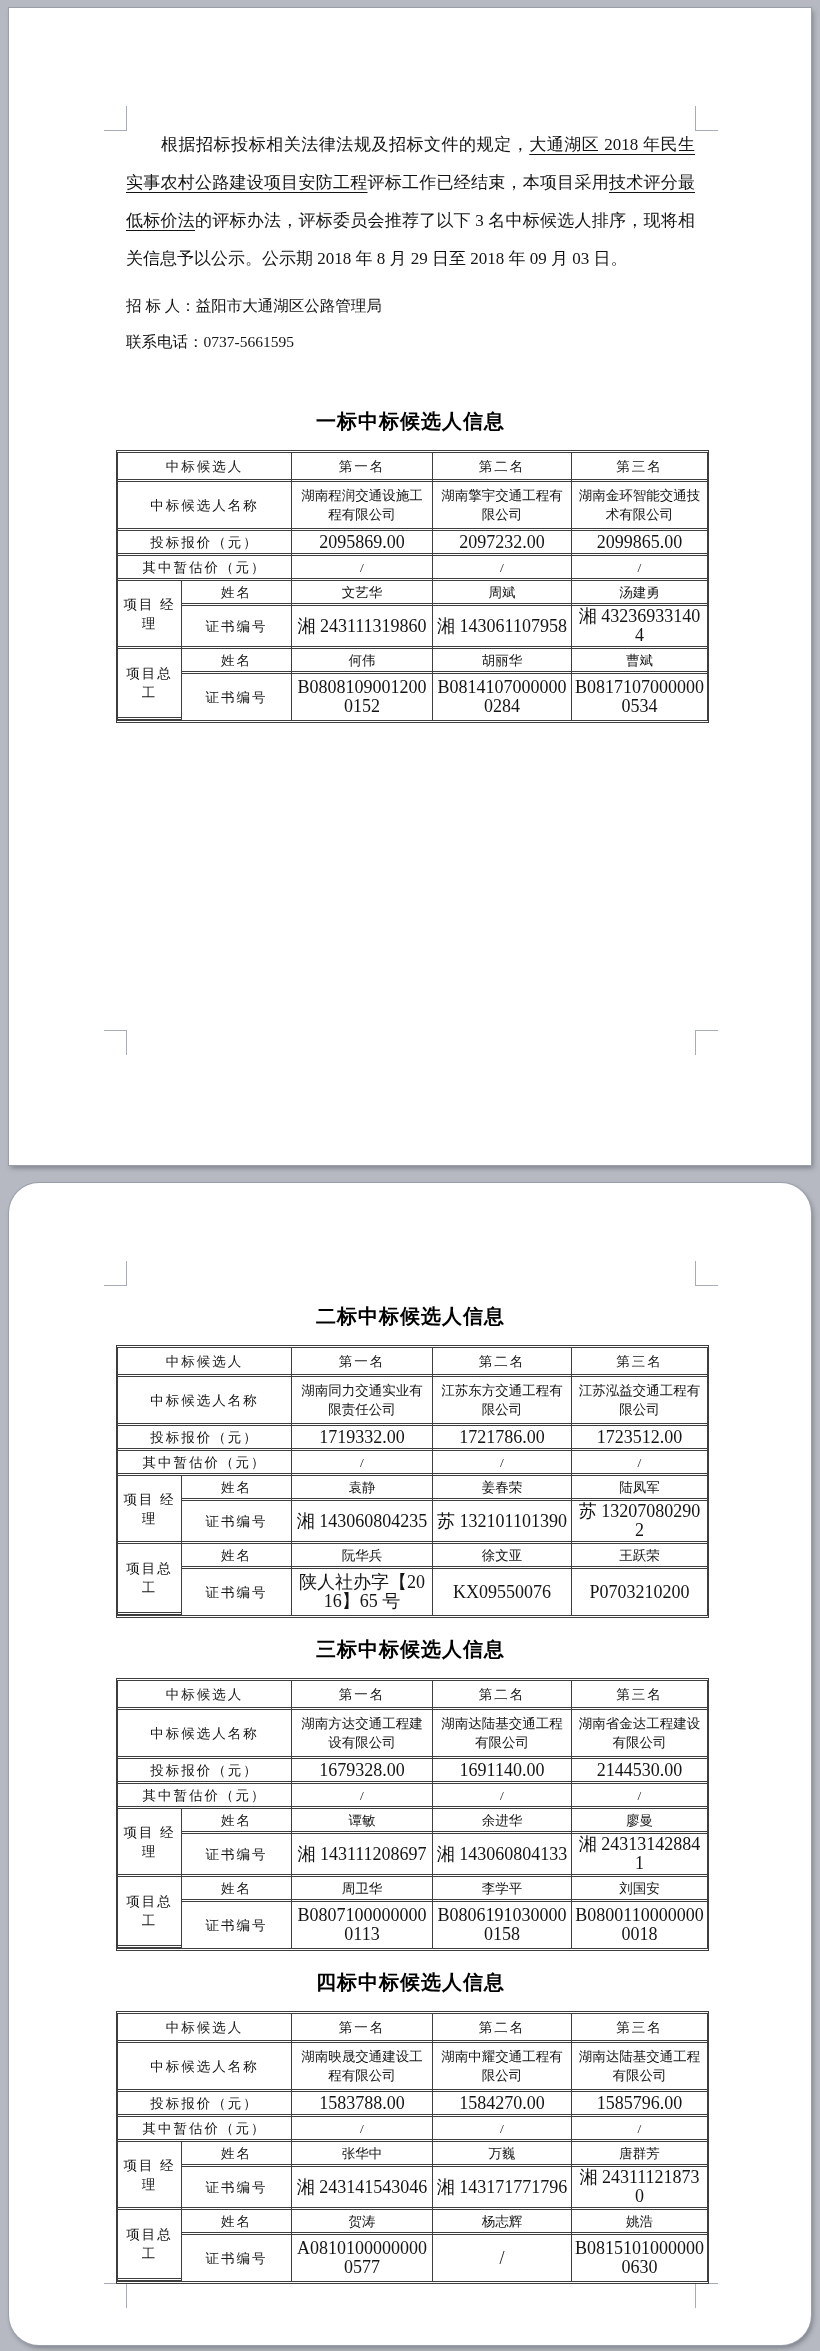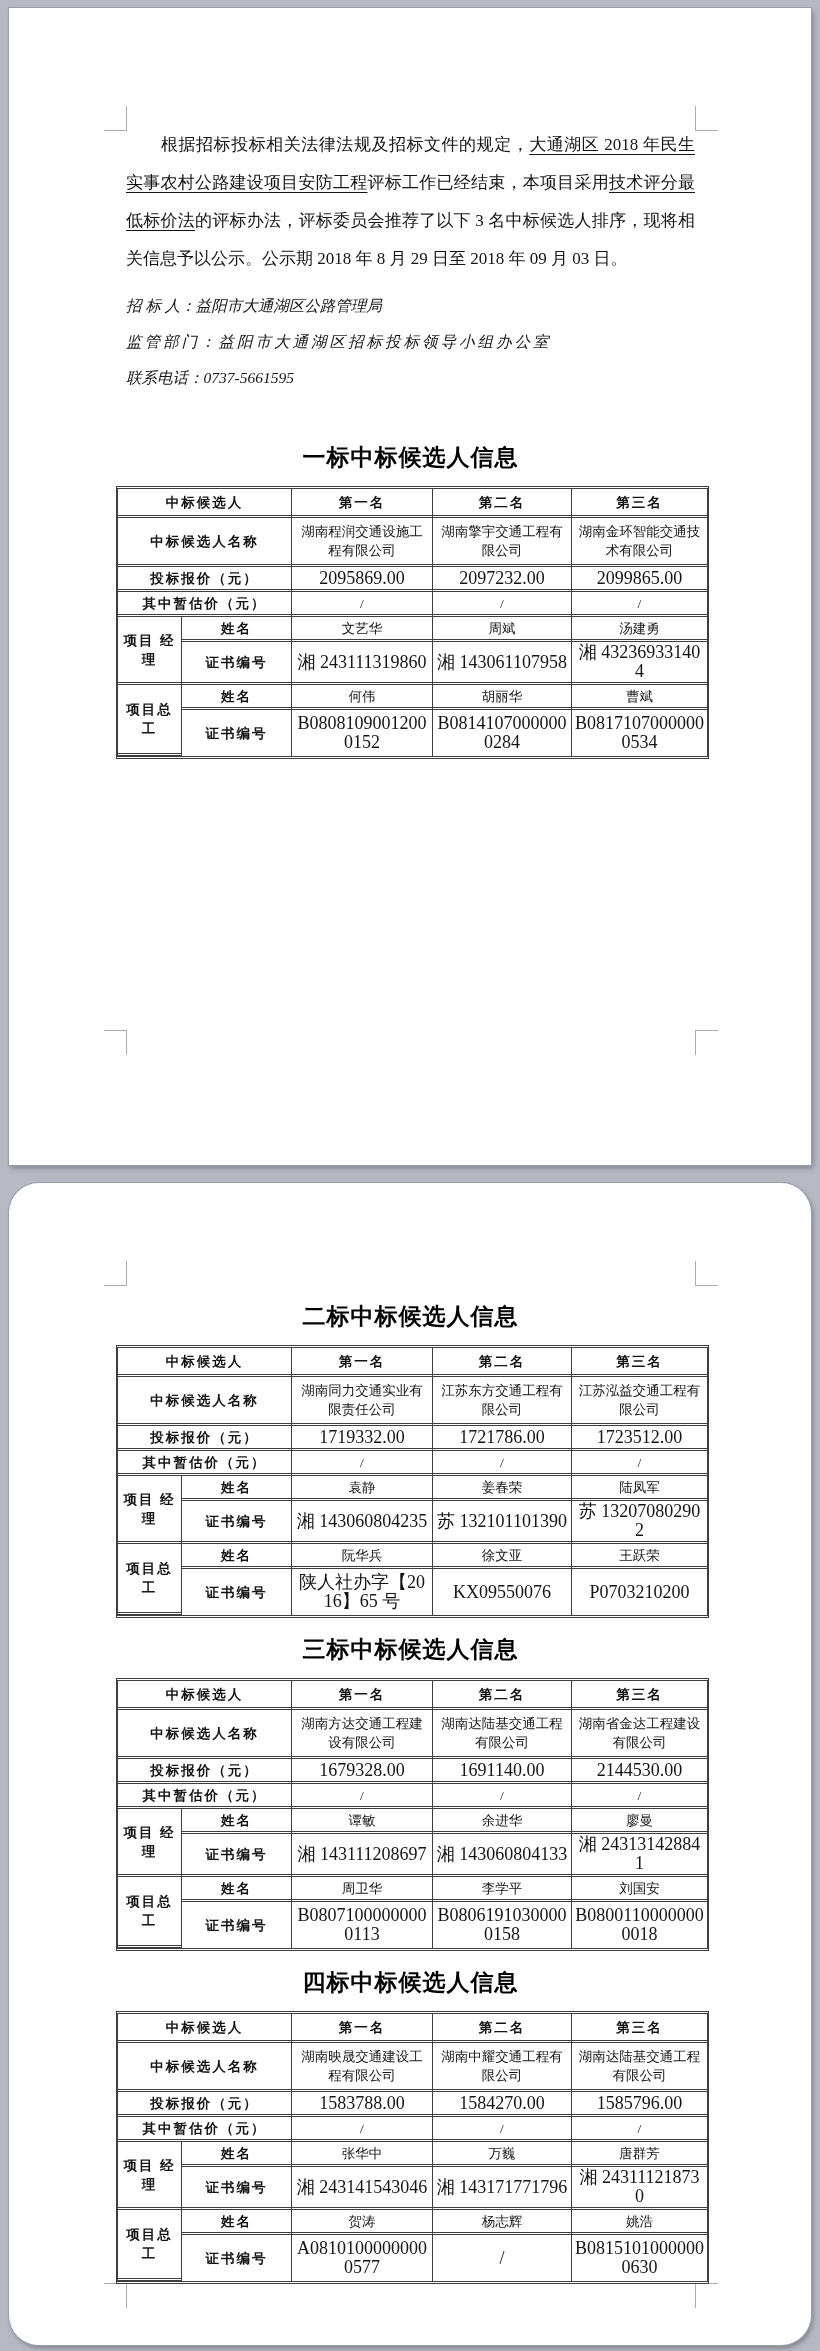--- a/index.html
+++ b/index.html
@@ -22,45 +22,45 @@
   .m-br{left:686px;top:1022px;border-left:1px solid #a7adb6;border-top:1px solid #a7adb6;}
   .page-2 .m-tl,.page-2 .m-tr{top:78px;}
   .page-2 .m-bl,.page-2 .m-br{top:1100px;}
 
   .content{position:relative;padding:118px 116px 0 117px;}
   .page-2 .content{padding-top:102px;}
 
   .para{font-size:17px;line-height:38px;text-align:justify;text-indent:35px;margin:0 0 10px 0;}
   .u{text-decoration:underline;text-underline-offset:4px;}
 
-  .contact-line{font-size:15.5px;line-height:36px;white-space:nowrap;font-style:italic;}
+  .contact-line{font-size:15.5px;line-height:36px;white-space:nowrap;}
   .contact-line.spread{letter-spacing:3px;}
 
   .tbl-title{
     font-family:"Liberation Sans","DejaVu Sans",sans-serif;
-    font-size:23px;font-weight:bold;text-align:center;letter-spacing:1px;
+    font-size:20px;font-weight:bold;text-align:center;letter-spacing:1px;
     margin:16px 0 14px 0;line-height:30px;color:#000;
   }
   #page1-tables{margin-top:46px;}
 
   table.bid-table{
     table-layout:fixed;border-spacing:0;border-collapse:separate;
     width:589px;margin-left:-10px;
     border-left:2px solid #3e3e3e;border-right:2px solid #3e3e3e;
     border-top:3px double #3e3e3e;border-bottom:3px double #3e3e3e;
     font-size:13.5px;
   }
   .bid-table td{
     border-right:1px solid #3e3e3e;border-bottom:3px double #3e3e3e;
     padding:1px 3px;text-align:center;vertical-align:middle;line-height:19px;
     overflow:hidden;word-break:break-all;
   }
   .bid-table td:last-child{border-right:none;}
   .bid-table tr:last-child td{border-bottom:none;}
-  .bid-table .lbl{letter-spacing:2px;font-weight:bold;}
+  .bid-table .lbl{letter-spacing:2px;}
   .bid-table .num{font-size:18px;letter-spacing:0;}
   .r-head td{height:24px;}
   .r-co td{height:44px;}
   .r-s td{height:20px;}
   .r-cert2 td{height:44px;}
 </style>
 </head>
 <body>
 
 <div class="canvas">
@@ -68,21 +68,20 @@
   <div class="page page-1">
     <div class="mark m-tl"></div>
     <div class="mark m-tr"></div>
     <div class="mark m-bl"></div>
     <div class="mark m-br"></div>
 
     <div class="content">
       <p class="para"><span>根据招标投标相关法律法规及招标文件的规定，</span><span class="u">大通湖区 2018 年民生实事农村公路建设项目安防工程</span><span>评标工作已经结束，本项目采用</span><span class="u">技术评分最低标价法</span><span>的评标办法，评标委员会推荐了以下 3 名中标候选人排序，现将相关信息予以公示。公示期 2018 年 8 月 29 日至 2018 年 09 月 03 日。</span></p>
 
       <div class="contact-line"><span>招 标 人：</span><span>益阳市大通湖区公路管理局</span></div>
-      <div class="contact-line spread"><span>监管部门：</span><span>益阳市大通湖区招标投标领导小组办公室</span></div>
       <div class="contact-line"><span>联系电话：</span><span>0737-5661595</span></div>
 
       <div id="page1-tables">
   <section class="table-block">
     <h2 class="tbl-title">一标中标候选人信息</h2>
     <table class="bid-table">
       <colgroup>
         <col style="width:64px">
                 <col style="width:110px">
                 <col style="width:141px">

